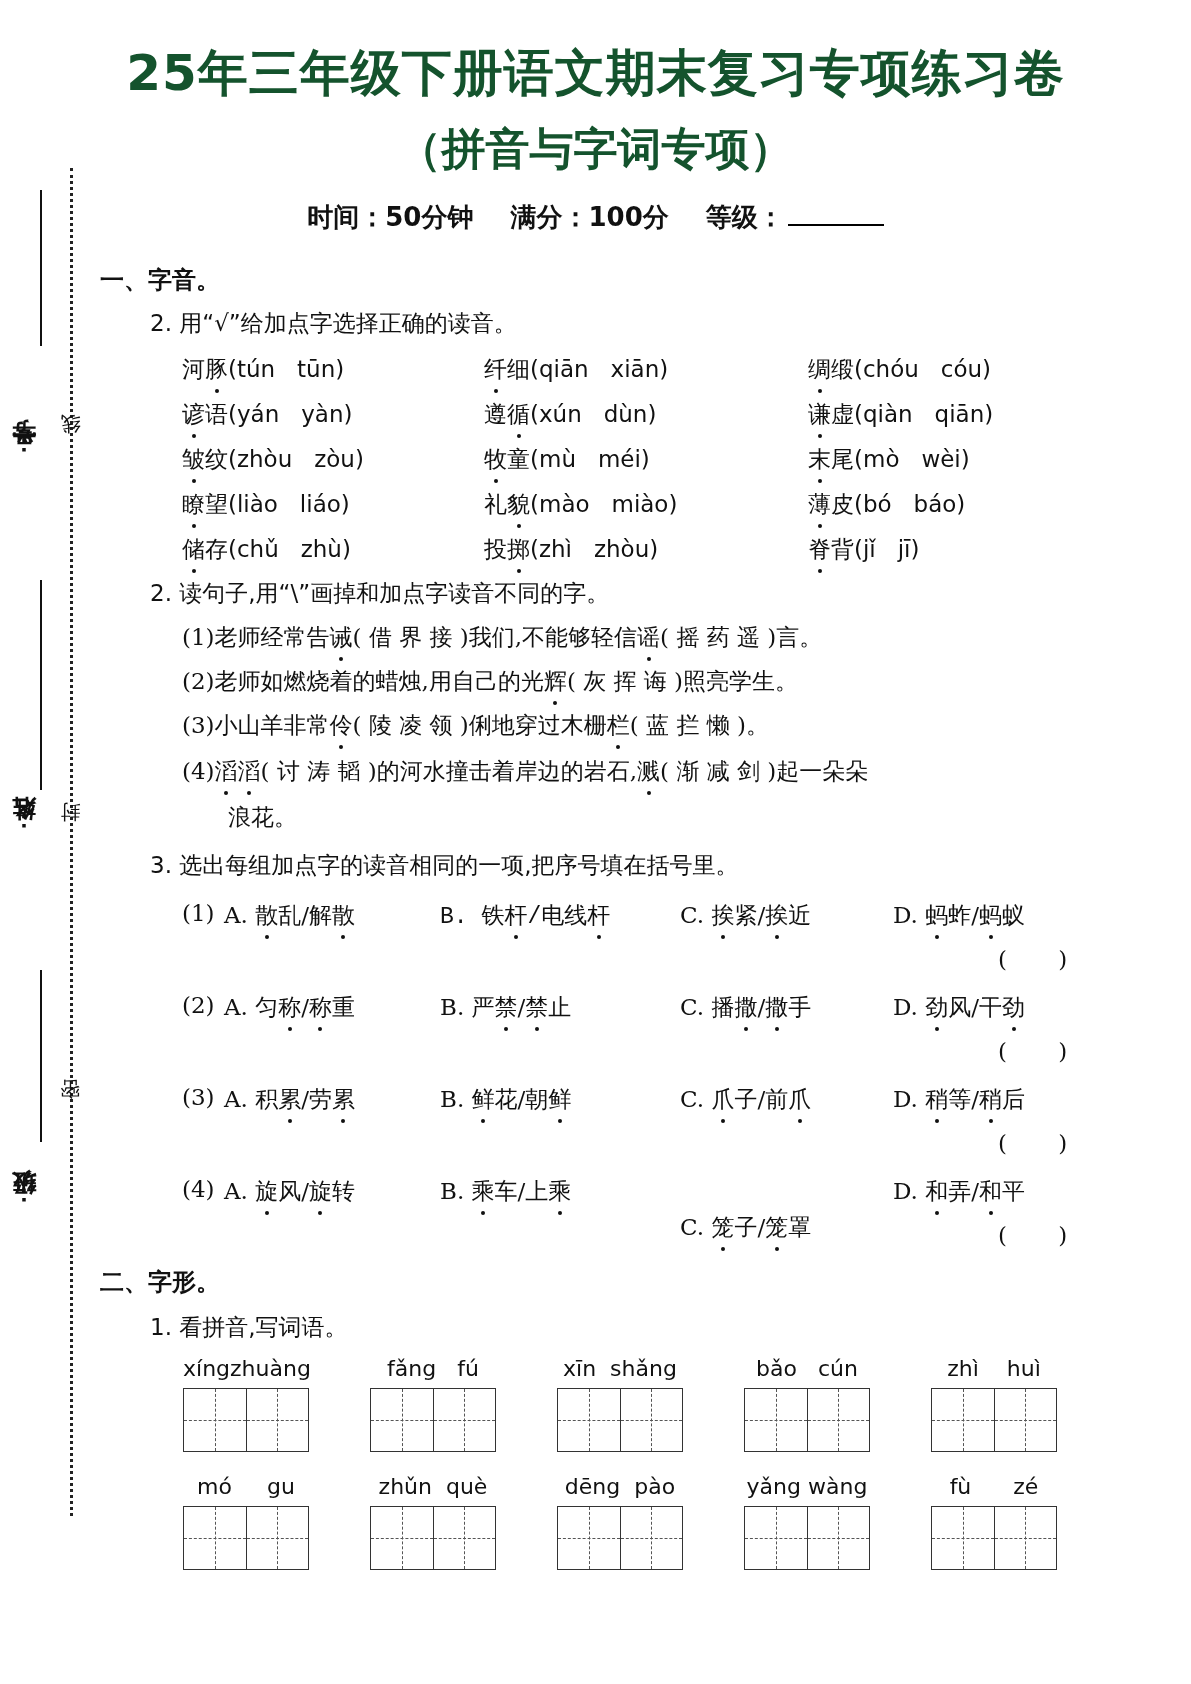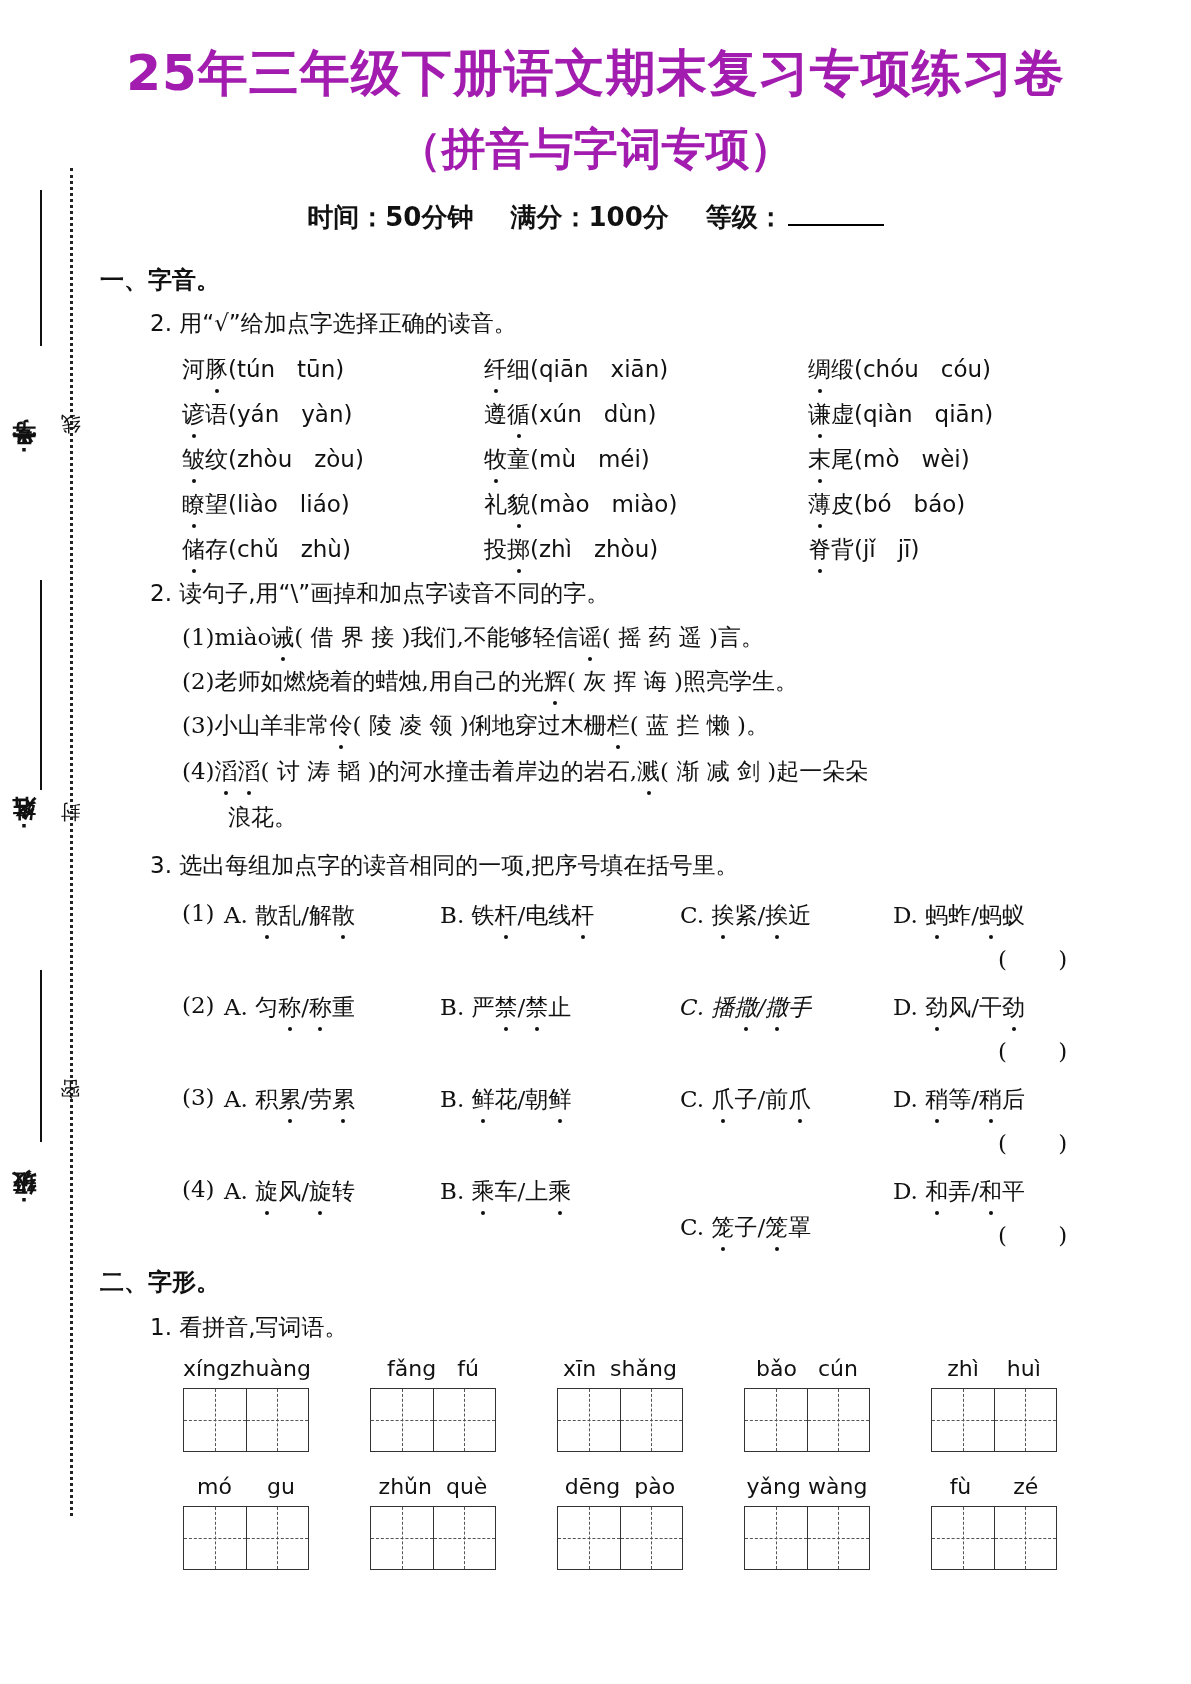--- a/index.html
+++ b/index.html
@@ -1,19 +1,19 @@
 <!DOCTYPE html>
 <html><head>
 <meta charset="utf-8">
 <style>
   * { box-sizing: border-box; margin: 0; padding: 0; }
   html, body { width: 1191px; height: 1684px; background: #ffffff; overflow: hidden; }
   body { position: relative; font-family: "DejaVu Sans", "Liberation Sans", sans-serif; color: #111; }
 
-  .title { position: absolute; left: 0; width: 1191px; text-align: center; font-weight: bold; color: #a21caf; }
+  .title { position: absolute; left: 0; width: 1191px; text-align: center; font-weight: bold; color: #14532d; }
   .title-main { top: 40px; font-size: 50px; letter-spacing: 1px; }
   .title-sub { top: 120px; font-size: 44px; }
   .meta { position: absolute; top: 200px; left: 0; width: 1191px; text-align: center; font-size: 26px; font-weight: bold; }
   .meta span { margin: 0 14px; }
   .meta .blank { display: inline-block; width: 96px; border-bottom: 2px solid #000; height: 22px; vertical-align: baseline; margin-left: 4px; }
 
   
   .bind-dotline { position: absolute; left: 70px; top: 168px; height: 1348px; border-left: 3px dotted #222; }
   .bind-solid { position: absolute; left: 40px; width: 2px; background: #111; }
   .bind-label { position: absolute; left: 8px; font-size: 24px; font-weight: bold; writing-mode: vertical-rl; transform: rotate(180deg); }
@@ -74,45 +74,45 @@
     <div class="row" style="left: 484px; top: 489px;"><span>礼</span><span class="dot">貌</span><span></span><span style="white-space:pre">(mào   miào)</span></div>
     <div class="row" style="left: 808px; top: 489px;"><span></span><span class="dot">薄</span><span>皮</span><span style="white-space:pre">(bó   báo)</span></div>
     <div class="row" style="left: 182px; top: 534px;"><span></span><span class="dot">储</span><span>存</span><span style="white-space:pre">(chǔ   zhù)</span></div>
     <div class="row" style="left: 484px; top: 534px;"><span>投</span><span class="dot">掷</span><span></span><span style="white-space:pre">(zhì   zhòu)</span></div>
     <div class="row" style="left: 808px; top: 534px;"><span></span><span class="dot">脊</span><span>背</span><span style="white-space:pre">(jǐ   jī)</span></div>
   </div>
 
 <div class="q" style="top:578px">2. 读句子,用“\”画掉和加点字读音不同的字。</div>
 
 <div class="row serif" style="left:182px;top:622px">
-  <span>(1)</span><span>miào</span><span class="dot">诫</span><span>( 借    界    接 )</span><span>我们,不能够轻信</span><span class="dot">谣</span><span>( 摇    药    遥 )</span><span>言。</span>
+  <span>(1)</span><span>老师经常告</span><span class="dot">诫</span><span>( 借    界    接 )</span><span>我们,不能够轻信</span><span class="dot">谣</span><span>( 摇    药    遥 )</span><span>言。</span>
 </div>
 <div class="row serif" style="left:182px;top:666px">
   <span>(2)</span><span>老师如燃烧着的蜡烛,用自己的光</span><span class="dot">辉</span><span>( 灰    挥    诲 )</span><span>照亮学生。</span>
 </div>
 <div class="row serif" style="left:182px;top:710px">
   <span>(3)</span><span>小山羊非常</span><span class="dot">伶</span><span>( 陵    凌    领 )</span><span>俐地穿过木栅</span><span class="dot">栏</span><span>( 蓝    拦    懒 )</span><span>。</span>
 </div>
 <div class="row serif" style="left:182px;top:756px">
   <span>(4)</span><span class="dot">滔</span><span class="dot">滔</span><span>( 讨    涛    韬 )</span><span>的河水撞击着岸边的岩石,</span><span class="dot">溅</span><span>( 渐    减    剑 )</span><span>起一朵朵</span>
 </div>
 <div class="row serif" style="left:228px;top:802px">浪花。</div>
 
 <div class="q" style="top:850px">3. 选出每组加点字的读音相同的一项,把序号填在括号里。</div>
 <div id="q3-groups">
     <div class="row serif" style="left: 182px; top: 900px;">(1)</div>
     <div class="row serif" style="left: 224px; top: 900px;"><span>A. </span><span class="dot">散</span><span>乱/解</span><span class="dot">散</span><span></span></div>
-    <div class="row serif" style="left: 440px; top: 900px;"><span>B. 铁</span><span class="dot">杆</span><span>/电线</span><span class="dot">杆</span><span></span></div>
+    <div class="row serif" style="left: 440px; top: 900px; font-family: Liberation Mono, monospace;"><span>B. 铁</span><span class="dot">杆</span><span>/电线</span><span class="dot">杆</span><span></span></div>
     <div class="row serif" style="left: 680px; top: 900px; text-align: right;"><span>C. </span><span class="dot">挨</span><span>紧/</span><span class="dot">挨</span><span>近</span></div>
     <div class="row serif" style="left: 893px; top: 900px;"><span>D. </span><span class="dot">蚂</span><span>蚱/</span><span class="dot">蚂</span><span>蚁</span></div>
     <div class="paren serif" style="left: 998px; top: 946px; white-space: pre;">(       )</div>
     <div class="row serif" style="left: 182px; top: 992px;">(2)</div>
     <div class="row serif" style="left: 224px; top: 992px;"><span>A. 匀</span><span class="dot">称</span><span>/</span><span class="dot">称</span><span>重</span></div>
     <div class="row serif" style="left: 440px; top: 992px;"><span>B. 严</span><span class="dot">禁</span><span>/</span><span class="dot">禁</span><span>止</span></div>
-    <div class="row serif" style="left: 680px; top: 992px; font-style: italic;"><span>C. 播</span><span class="dot">撒</span><span>/</span><span class="dot">撒</span><span>手</span></div>
+    <div class="row serif" style="left: 680px; top: 992px;"><span>C. 播</span><span class="dot">撒</span><span>/</span><span class="dot">撒</span><span>手</span></div>
     <div class="row serif" style="left: 893px; top: 992px;"><span>D. </span><span class="dot">劲</span><span>风/干</span><span class="dot">劲</span><span></span></div>
     <div class="paren serif" style="left: 998px; top: 1038px; white-space: pre;">(       )</div>
     <div class="row serif" style="left: 182px; top: 1084px;">(3)</div>
     <div class="row serif" style="left: 224px; top: 1084px;"><span>A. 积</span><span class="dot">累</span><span>/劳</span><span class="dot">累</span><span></span></div>
     <div class="row serif" style="left: 440px; top: 1084px;"><span>B. </span><span class="dot">鲜</span><span>花/朝</span><span class="dot">鲜</span><span></span></div>
     <div class="row serif" style="left: 680px; top: 1084px;"><span>C. </span><span class="dot">爪</span><span>子/前</span><span class="dot">爪</span><span></span></div>
     <div class="row serif" style="left: 893px; top: 1084px;"><span>D. </span><span class="dot">稍</span><span>等/</span><span class="dot">稍</span><span>后</span></div>
     <div class="paren serif" style="left: 998px; top: 1130px; white-space: pre;">(       )</div>
     <div class="row serif" style="left: 182px; top: 1176px;">(4)</div>
     <div class="row serif" style="left: 224px; top: 1176px;"><span>A. </span><span class="dot">旋</span><span>风/</span><span class="dot">旋</span><span>转</span></div>

